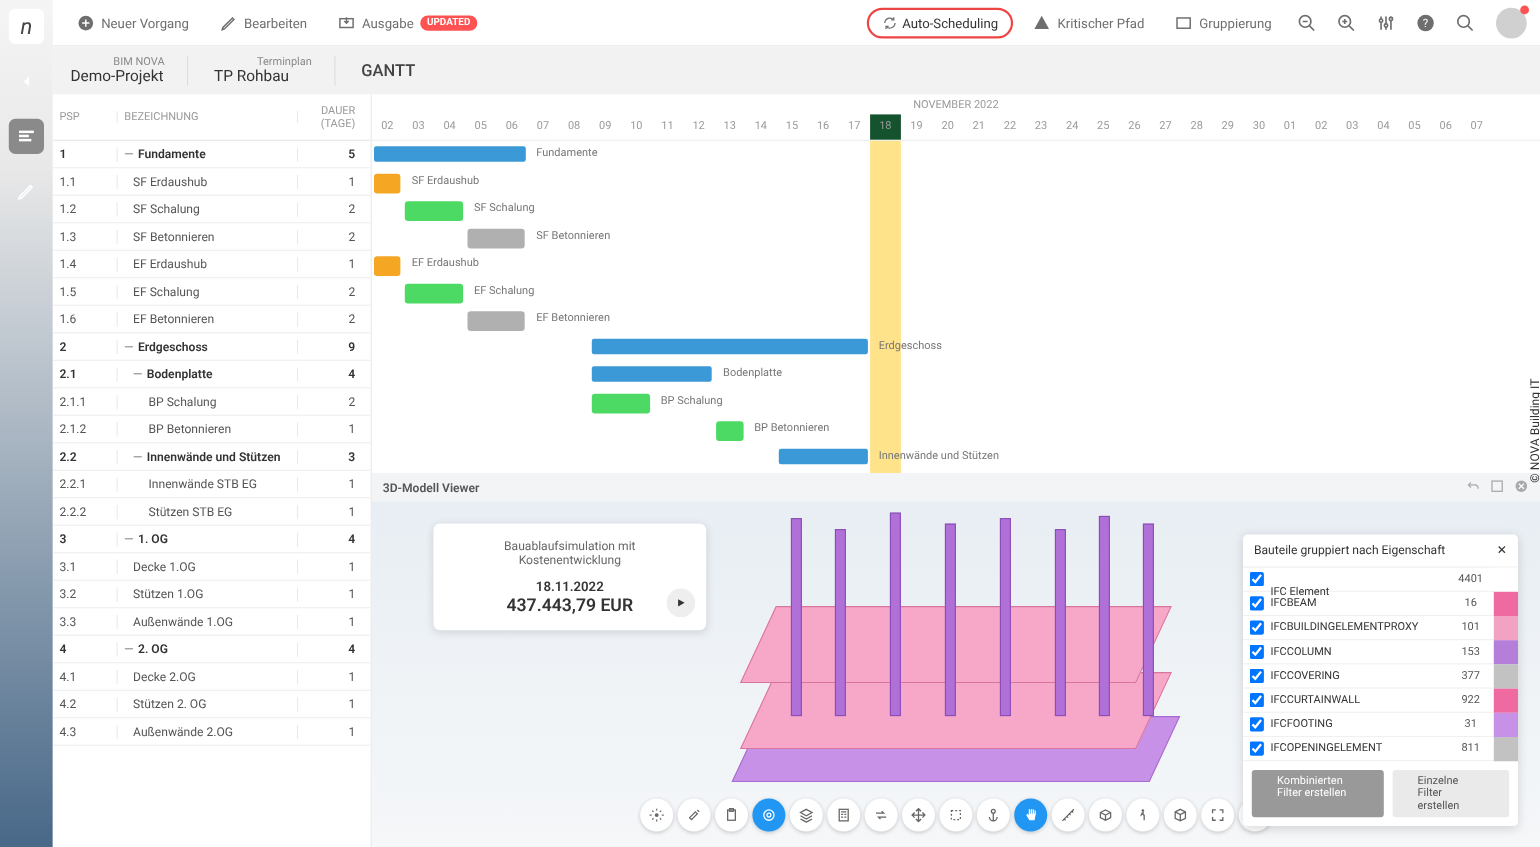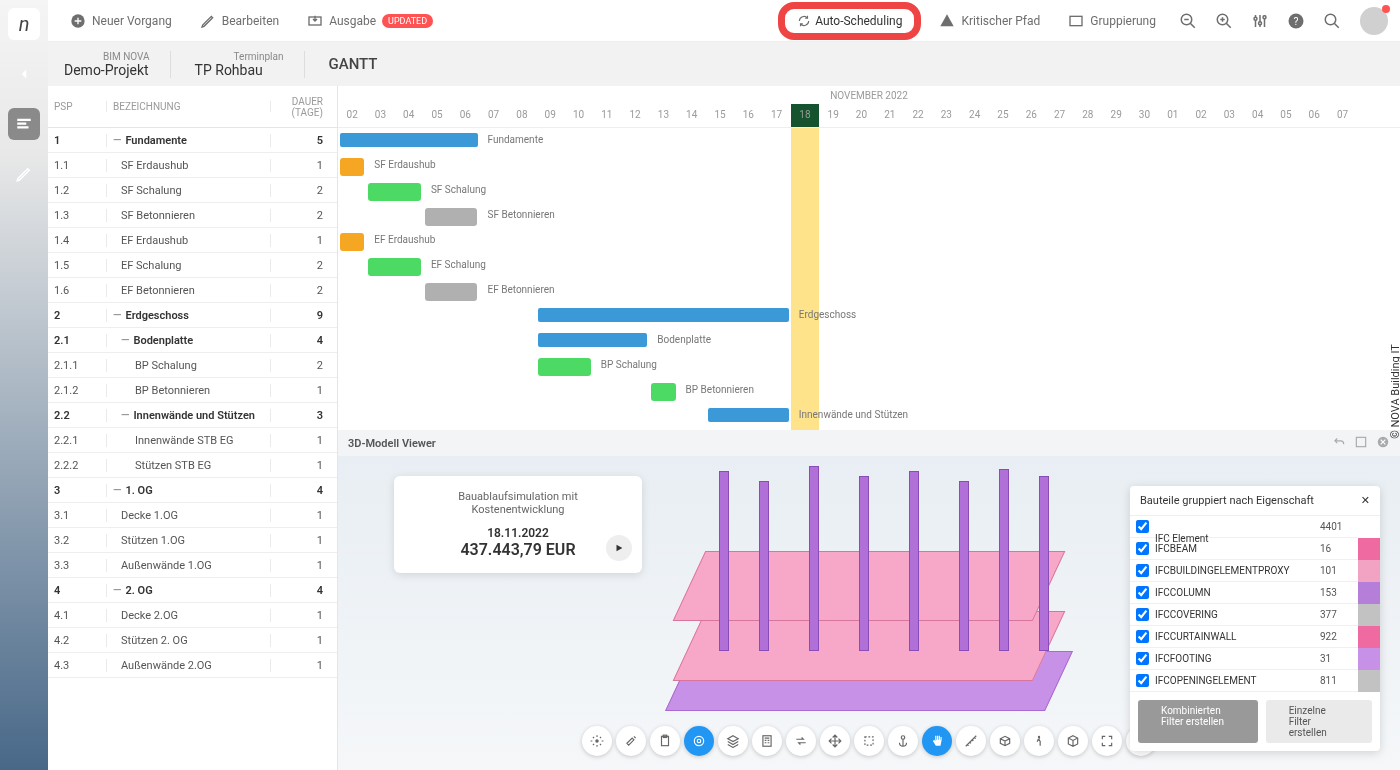--- a/index.html
+++ b/index.html
@@ -9,22 +9,22 @@
 .nav-rail { position:absolute; left:0; top:0; width:48px; height:770px; background:linear-gradient(180deg,#f5f5f5 0%,#e8e8e8 20%,#486888 100%); display:flex; flex-direction:column; align-items:center; padding-top:8px; gap:18px; }
 .nav-logo { width:32px; height:32px; background:#fff; border-radius:6px; display:flex; align-items:center; justify-content:center; font-style:italic; font-size:20px; color:#444; }
 .nav-btn { width:32px; height:32px; display:flex; align-items:center; justify-content:center; color:#fff; border-radius:6px; cursor:pointer; }
 .nav-btn.active { background:#8a8a8a; }
 .nav-btn svg { width:18px; height:18px; }
 
 
 .topbar { position:absolute; left:48px; top:0; right:0; height:42px; display:flex; align-items:center; padding:0 12px; gap:8px; border-bottom:1px solid #eee; }
 .tb-btn { display:flex; align-items:center; gap:6px; padding:6px 10px; color:#6e6e6e; cursor:pointer; font-size:12px; }
 .tb-btn svg { width:16px; height:16px; }
-.tb-badge { background:#ff5252; color:#fff; font-size:9px; padding:2px 6px; border-radius:8px; font-weight:400; }
-.tb-auto { border:7px solid #ef4444; border-radius:16px; padding:5px 12px; display:flex; align-items:flex-end; gap:4px; }
+.tb-badge { background:#ff5252; color:#fff; font-size:9px; padding:2px 6px; border-radius:8px; font-weight:700; }
+.tb-auto { border:2px solid #ef4444; border-radius:16px; padding:5px 12px; display:flex; align-items:flex-end; gap:4px; }
 .tb-spacer { flex:1; }
 .tb-icon { width:28px; height:28px; display:flex; align-items:center; justify-content:center; color:#6e6e6e; cursor:pointer; }
 .tb-icon svg{width:18px;height:18px;}
 .tb-avatar { width:28px; height:28px; border-radius:50%; background:#d0d0d0; margin-left:6px; position:relative; }
 .tb-avatar::after{content:"";position:absolute;top:-2px;right:-2px;width:8px;height:8px;border-radius:50%;background:#ff5252;}
 
 
 .crumbbar { position:absolute; left:48px; top:42px; right:0; height:44px; background:#f2f2f2; display:flex; align-items:center; padding:0 16px; gap:24px; }
 .crumb { border-right:1px solid #ddd; padding-right:20px; }
 .crumb .sub { font-size:10px; color:#8a8a8a;margin-left:39px; }
@@ -67,21 +67,21 @@
 .sim-card .t3{font-size:16px;font-weight:600;text-align:center;}
 .sim-play{position:absolute;right:10px;bottom:12px;width:26px;height:26px;border-radius:50%;background:#eee;display:flex;align-items:center;justify-content:center;}
 .sim-play svg{width:10px;height:10px;}
 
 
 .ifc { position:absolute; right:20px; top:486px; width:250px; background:#fff; border-radius:4px; box-shadow:0 2px 10px rgba(0,0,0,.15); font-size:10px; }
 .ifc-head{display:flex;align-items:center;justify-content:space-between;padding:8px 10px;border-bottom:1px solid #eee;font-size:11px;}
 .ifc-row{display:flex;align-items:center;height:22px;border-bottom:1px solid #f0f0f0;}
 .ifc-row input{margin:0 6px;}
 .ifc-row .nm{flex:1;font-size:10px;}
-.ifc-row .ct{width:38px;text-align:left;font-size:10px;color:#555;padding-right:4px;}
+.ifc-row .ct{width:38px;text-align:center;font-size:10px;color:#555;padding-right:4px;}
 .ifc-row .sw{width:22px;height:22px;}
 .ifc-foot{padding:8px;display:flex;gap:8px;justify-content:flex-start;}
 .ifc-fbtn{background:#999;color:#fff;font-size:10px;padding:5px 23px;border-radius:3px;}
 .ifc-fbtn.light{background:#eaeaea;color:#555;}
 
 
 .vtoolbar{position:absolute;left:50%;transform:translateX(-50%);bottom:14px;display:flex;gap:4px;background:transparent;}
 .vt-btn{width:30px;height:30px;border-radius:50%;background:#fff;box-shadow:0 1px 4px rgba(0,0,0,.2);display:flex;align-items:center;justify-content:center;color:#666;}
 .vt-btn.active{background:#2196f3;color:#fff;}
 .vt-btn svg{width:14px;height:14px;}

